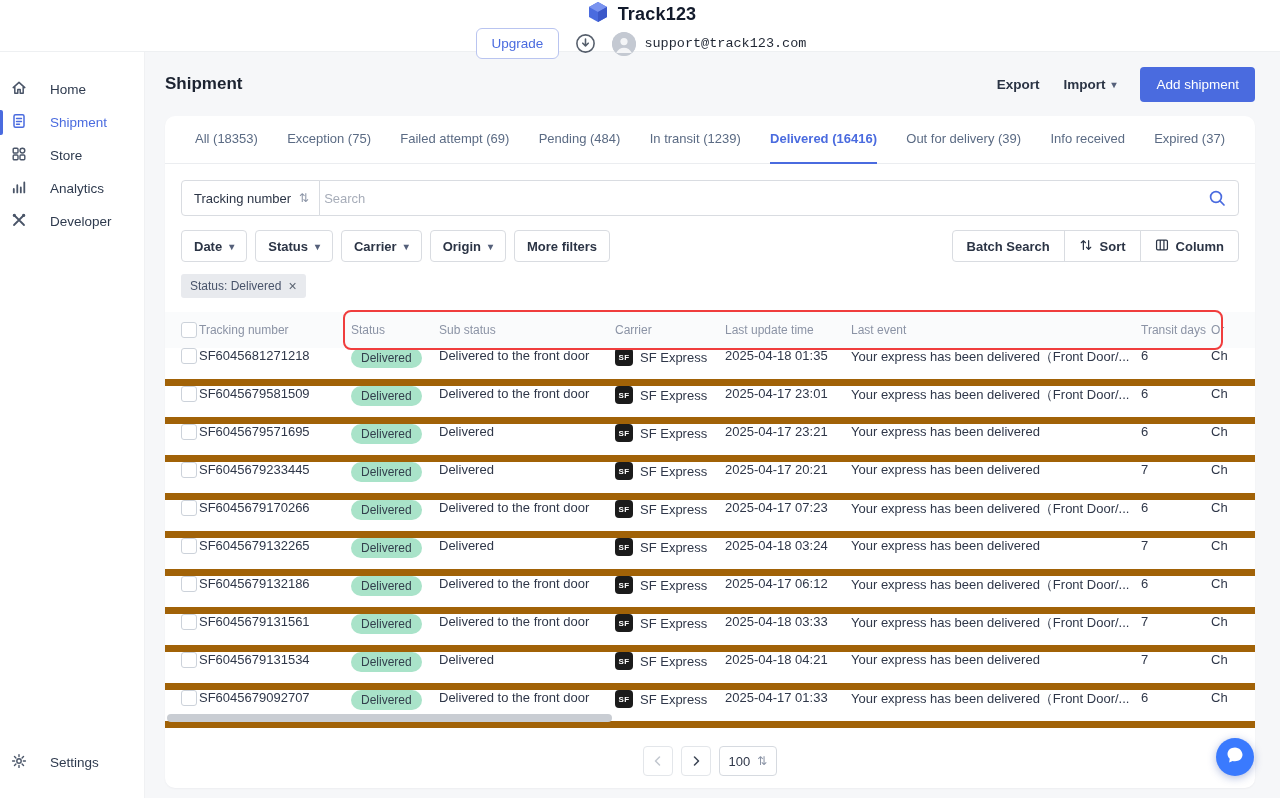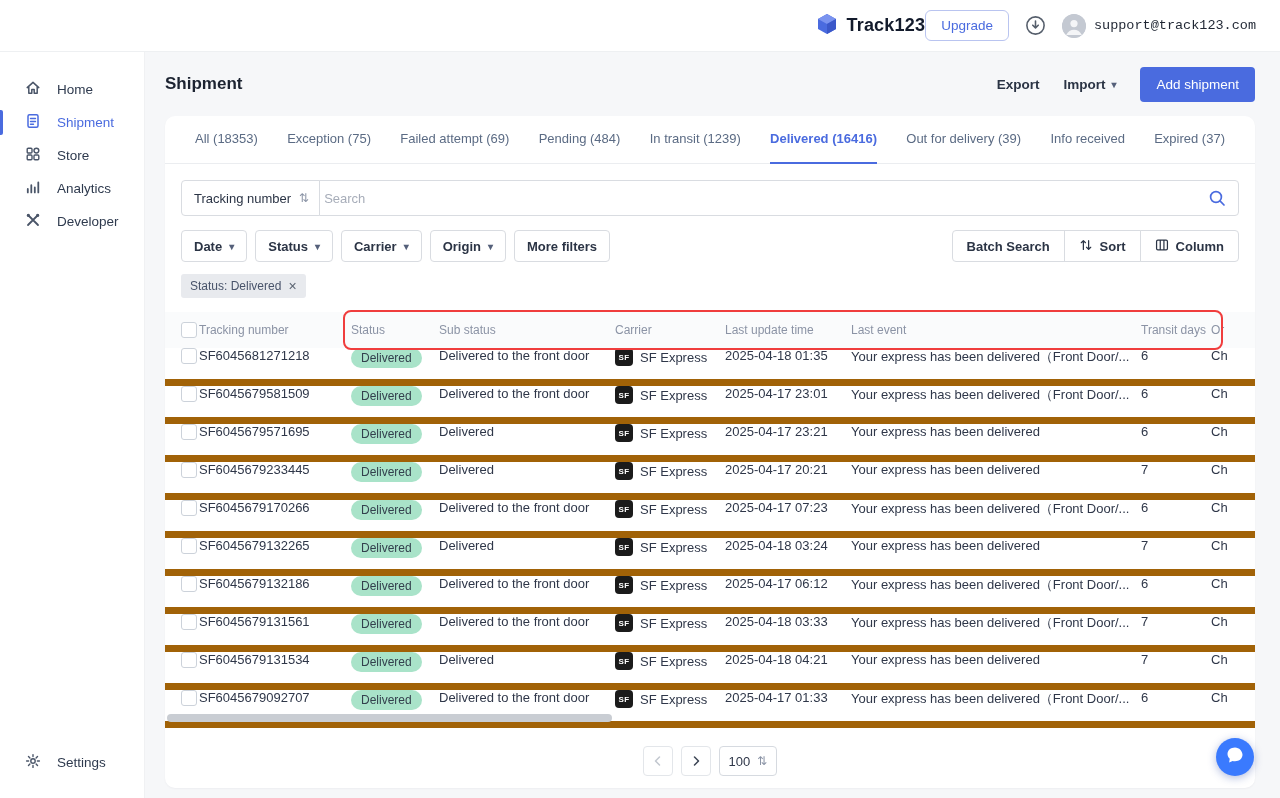--- a/index.html
+++ b/index.html
@@ -1,33 +1,33 @@
 <!DOCTYPE html>
 <html><head>
 <meta charset="utf-8">
 <style>
   * { box-sizing: border-box; margin: 0; padding: 0; }
   html,body { width:1280px; height:798px; overflow:hidden; }
   body { font-family:"Liberation Sans", sans-serif; background:#f6f7f9; color:#2b3445; }
 
   
-  .topbar { height:52px; background:#fff; border-bottom:1px solid #eef0f2; display:flex; align-items:center; justify-content:flex-end; padding:0 24px 0 26px; }
+  .topbar { height:52px; background:#fff; border-bottom:1px solid #eef0f2; display:flex; align-items:center; justify-content:space-between; padding:0 24px 0 26px;flex-direction:column; }
   .brand { display:flex; align-items:center; gap:8px; }
   .brand-name { font-size:18px; font-weight:bold; color:#131b2c; letter-spacing:.2px; }
   .topbar-right { display:flex; align-items:center; gap:16px; }
   .upgrade-btn { border:1px solid #b9c4f0; color:#4a6bdf; background:#fff; font-size:13.5px; padding:7px 15px; border-radius:6px; cursor:pointer; }
   .icon-btn { display:flex; align-items:center; cursor:pointer; }
   .account { display:flex; align-items:center; gap:8px;font-family:Liberation Mono, monospace; }
   .account-email { font-size:13.5px; color:#1f2633; }
   .avatar { width:24px; height:24px; border-radius:50%; overflow:hidden; background:#c4c9d2; }
 
   
   .layout { display:flex; height:746px; }
   .sidebar { width:145px; background:#fff; border-right:1px solid #f0f1f3; display:flex; flex-direction:column; padding-top:22px; flex:none; }
-  .side-item { display:flex; align-items:center; gap:16px; padding:6px 0 6px 25px; margin-bottom:2px; font-size:13.5px; color:#2e3a4e; cursor:pointer; position:relative; white-space:nowrap; }
+  .side-item { display:flex; align-items:center; gap:23px; padding:6px 0 6px 11px; margin-bottom:2px; font-size:13.5px; color:#2e3a4e; cursor:pointer; position:relative; white-space:nowrap; }
   .side-item svg { flex:none; }
   .side-item.active { color:#4a6bdf; }
   .side-item.active::before { content:''; position:absolute; left:0; top:3px; bottom:3px; width:3px; background:#4a6bdf; border-radius:0 2px 2px 0; }
   .side-item.active svg * { stroke:#4a6bdf; }
   .side-spacer { flex:1; }
   .side-settings { margin-bottom:20px; }
 
   .main { flex:1; padding:0 25px 0 20px; overflow:hidden; }
   .main-header { height:64px; display:flex; align-items:center; justify-content:space-between; }
   .page-title { font-size:17px; font-weight:bold; color:#1c2331; }

